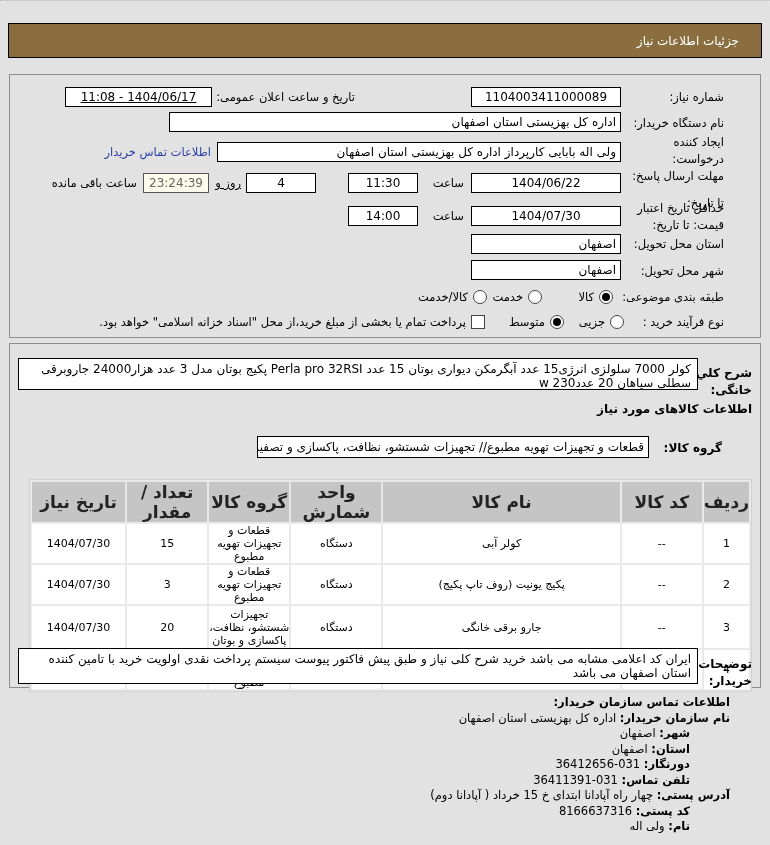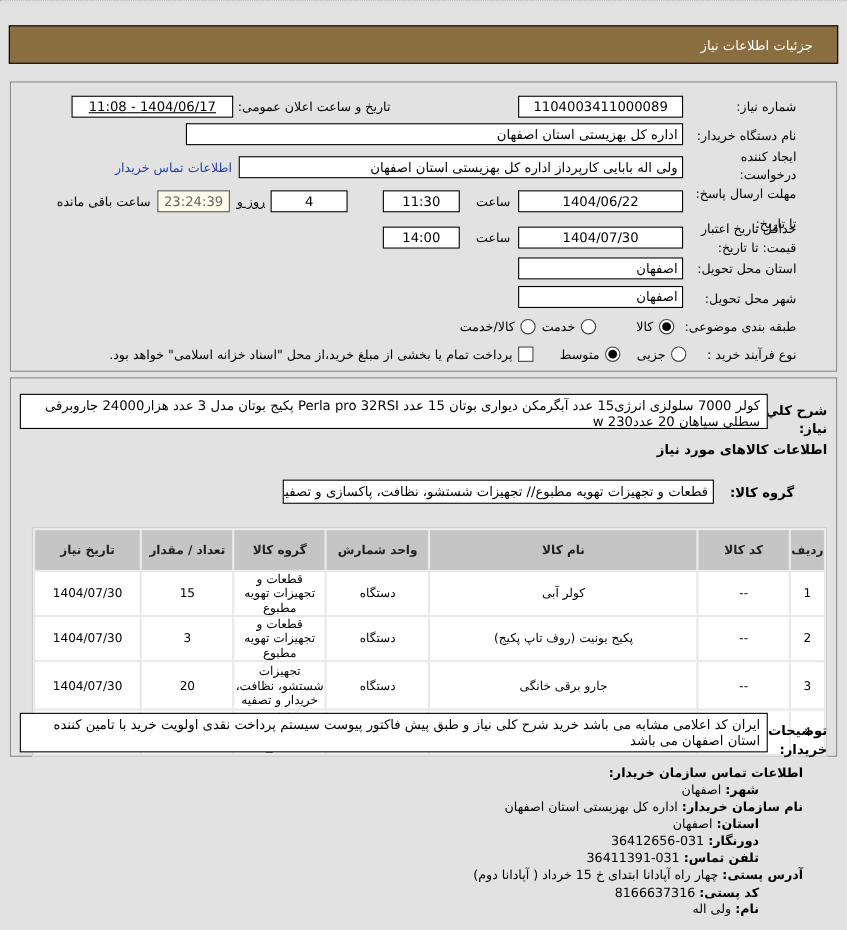--- a/index.html
+++ b/index.html
@@ -45,21 +45,21 @@
   .desc-box {
     position: absolute; background: #ffffff; border: 1px solid #000; padding: 3px 6px;
     font-size: 12px; line-height: 17px; text-align: right;
   }
   table.items {
     position: absolute; left: 19px; top: 135px; width: 723px;
     border-collapse: separate; border-spacing: 2px; background: #e9e9e9;
     border: 1px solid #d0d0d0; font-size: 11px;
   }
   table.items th {
-    background: #c5c5c5; font-weight: bold; height: 36px; font-size: 11px; color: #222;
+    background: #c5c5c5; font-weight: bold; height: 24px; font-size: 17px; color: #222;
   }
   table.items td {
     background: #fff; text-align: center; vertical-align: middle; font-size: 11px; line-height: 13px;
   }
   .contact { position: absolute; right: 40px; top: 695px; text-align: right; font-size: 11.5px; line-height: 15.5px; }
   .contact .line { display: block; }
   .contact b { font-weight: bold; }
 </style>
 </head>
 <body>
@@ -118,21 +118,21 @@
   <span class="radio" style="right:136px; top:240px;"></span>
   <span class="lbl" style="right:155px; top:240px;">جزیی</span>
   <span class="radio on" style="right:196px; top:240px;"></span>
   <span class="lbl" style="right:215px; top:240px;">متوسط</span>
   <span class="check" style="right:275px; top:240px;"></span>
   <span class="lbl" style="right:294px; top:240px;">پرداخت تمام یا بخشی از مبلغ خرید،از محل "اسناد خزانه اسلامی" خواهد بود.</span>
 </div>
 
 <div class="panel p2">
   <span class="lbl bold" style="right:8px; top:22px; font-size:12px;">شرح کلي</span>
-  <span class="lbl bold" style="right:8px; top:39px; font-size:12px;">نياز:</span>
+  <span class="lbl bold" style="right:8px; top:39px; font-size:12px;">خانگی:</span>
   <div class="desc-box" style="right:62px; top:14px; width:680px; height:32px; line-height:14px;">کولر 7000 سلولزی انرژی15 عدد آبگرمکن دیواری بوتان 15 عدد Perla pro 32RSI پکیج بوتان مدل 3 عدد هزار24000 جاروبرقی سطلی سپاهان 20 عدد230 w</div>
 
   <span class="lbl bold" style="right:8px; top:58px; font-size:12px;">اطلاعات کالاهای مورد نیاز</span>
 
   <span class="lbl bold" style="right:38px; top:97px; font-size:12px;">گروه کالا:</span>
   <div class="box r" style="right:111px; top:92px; width:392px; height:22px; line-height:20px;">قطعات و تجهیزات تهویه مطبوع// تجهیزات شستشو، نظافت، پاکسازی و تصفیه</div>
 
   <table class="items">
     <thead>
       <tr>
@@ -162,21 +162,21 @@
         <td>دستگاه</td>
         <td>قطعات و تجهیزات تهویه مطبوع</td>
         <td>3</td>
         <td>1404/07/30</td>
       </tr>
       <tr style="height:42px;">
         <td>3</td>
         <td>--</td>
         <td>جارو برقی خانگی</td>
         <td>دستگاه</td>
-        <td>تجهیزات شستشو، نظافت، خریدار و تصفیه</td>
+        <td>تجهیزات شستشو، نظافت، پاکسازی و بوتان</td>
         <td>20</td>
         <td>1404/07/30</td>
       </tr>
       <tr style="height:30px;">
         <td>4</td>
         <td>--</td>
         <td>آبگرمکن خورشیدی</td>
         <td>دستگاه</td>
         <td>قطعات و تجهیزات تهویه مطبوع</td>
         <td>15</td>
@@ -185,21 +185,21 @@
     </tbody>
   </table>
 
   <span class="lbl bold" style="right:8px; top:313px; font-size:12px;">توضیحات</span>
   <span class="lbl bold" style="right:8px; top:330px; font-size:12px;">خریدار:</span>
   <div class="desc-box" style="right:62px; top:304px; width:680px; height:36px; line-height:14px;">ایران کد اعلامی مشابه می باشد خرید شرح کلی نیاز و طبق پیش فاکتور پیوست سیستم پرداخت نقدی اولویت خرید با تامین کننده استان اصفهان می باشد</div>
 </div>
 
 <div class="contact">
   <span class="line"><b>اطلاعات تماس سازمان خریدار:</b></span>
+  <span class="line"><b>نام سازمان خریدار:</b> <span>اداره کل بهزیستی استان اصفهان</span></span>
   <span class="line" style="padding-right:40px;"><b>شهر:</b> <span>اصفهان</span></span>
-  <span class="line"><b>نام سازمان خریدار:</b> <span>اداره کل بهزیستی استان اصفهان</span></span>
   <span class="line" style="padding-right:40px;"><b>استان:</b> <span>اصفهان</span></span>
   <span class="line" style="padding-right:40px;"><b>دورنگار:</b> <span>031-36412656</span></span>
   <span class="line" style="padding-right:40px;"><b>تلفن تماس:</b> <span>031-36411391</span></span>
   <span class="line"><b>آدرس پستی:</b> <span>چهار راه آپادانا ابتدای خ 15 خرداد ( آپادانا دوم)</span></span>
   <span class="line" style="padding-right:40px;"><b>کد پستی:</b> <span>8166637316</span></span>
   <span class="line" style="padding-right:40px;"><b>نام:</b> <span>ولی اله</span></span>
 </div>
 
 </body></html>

